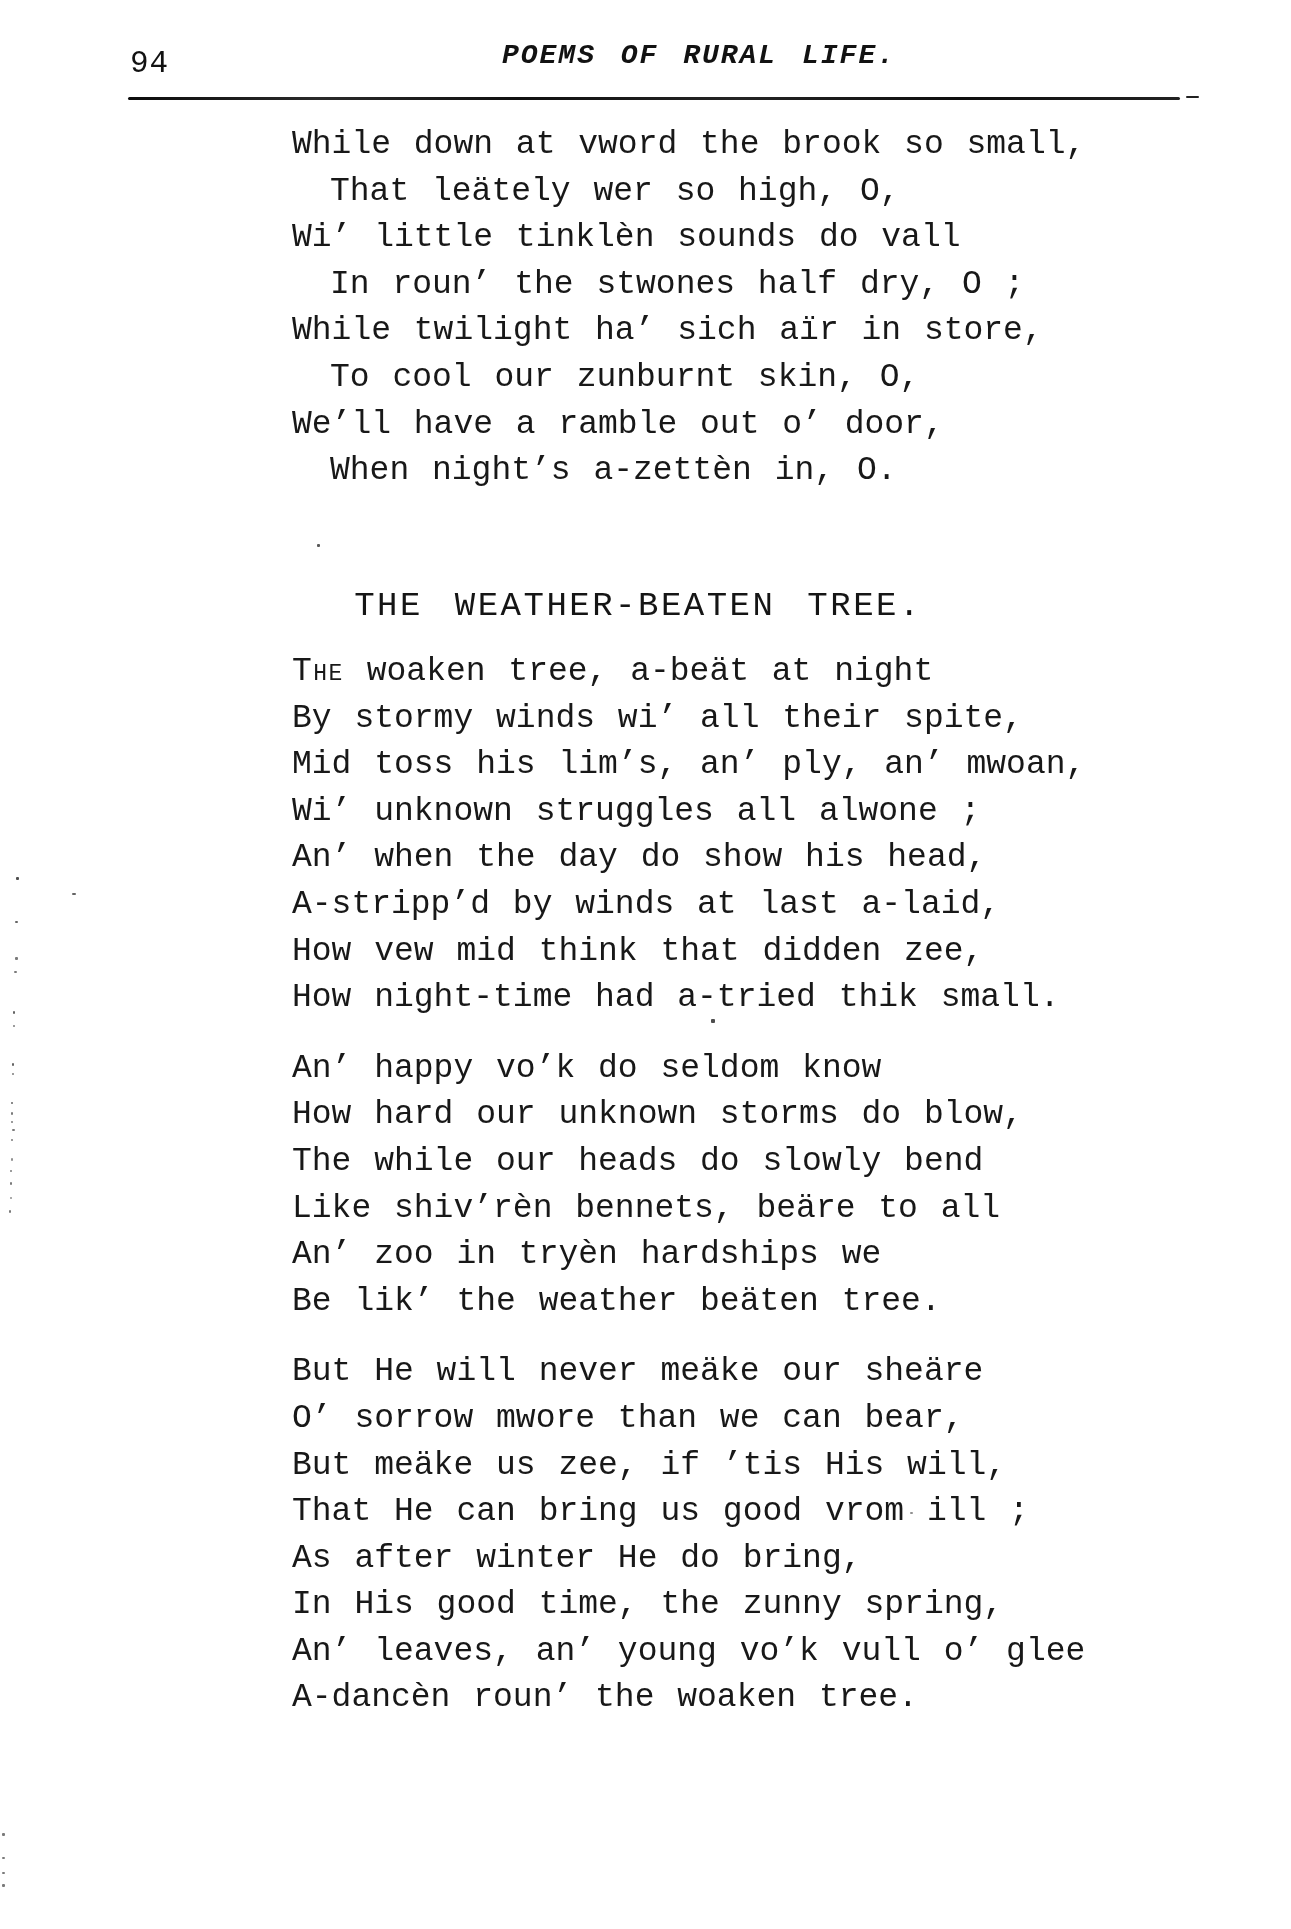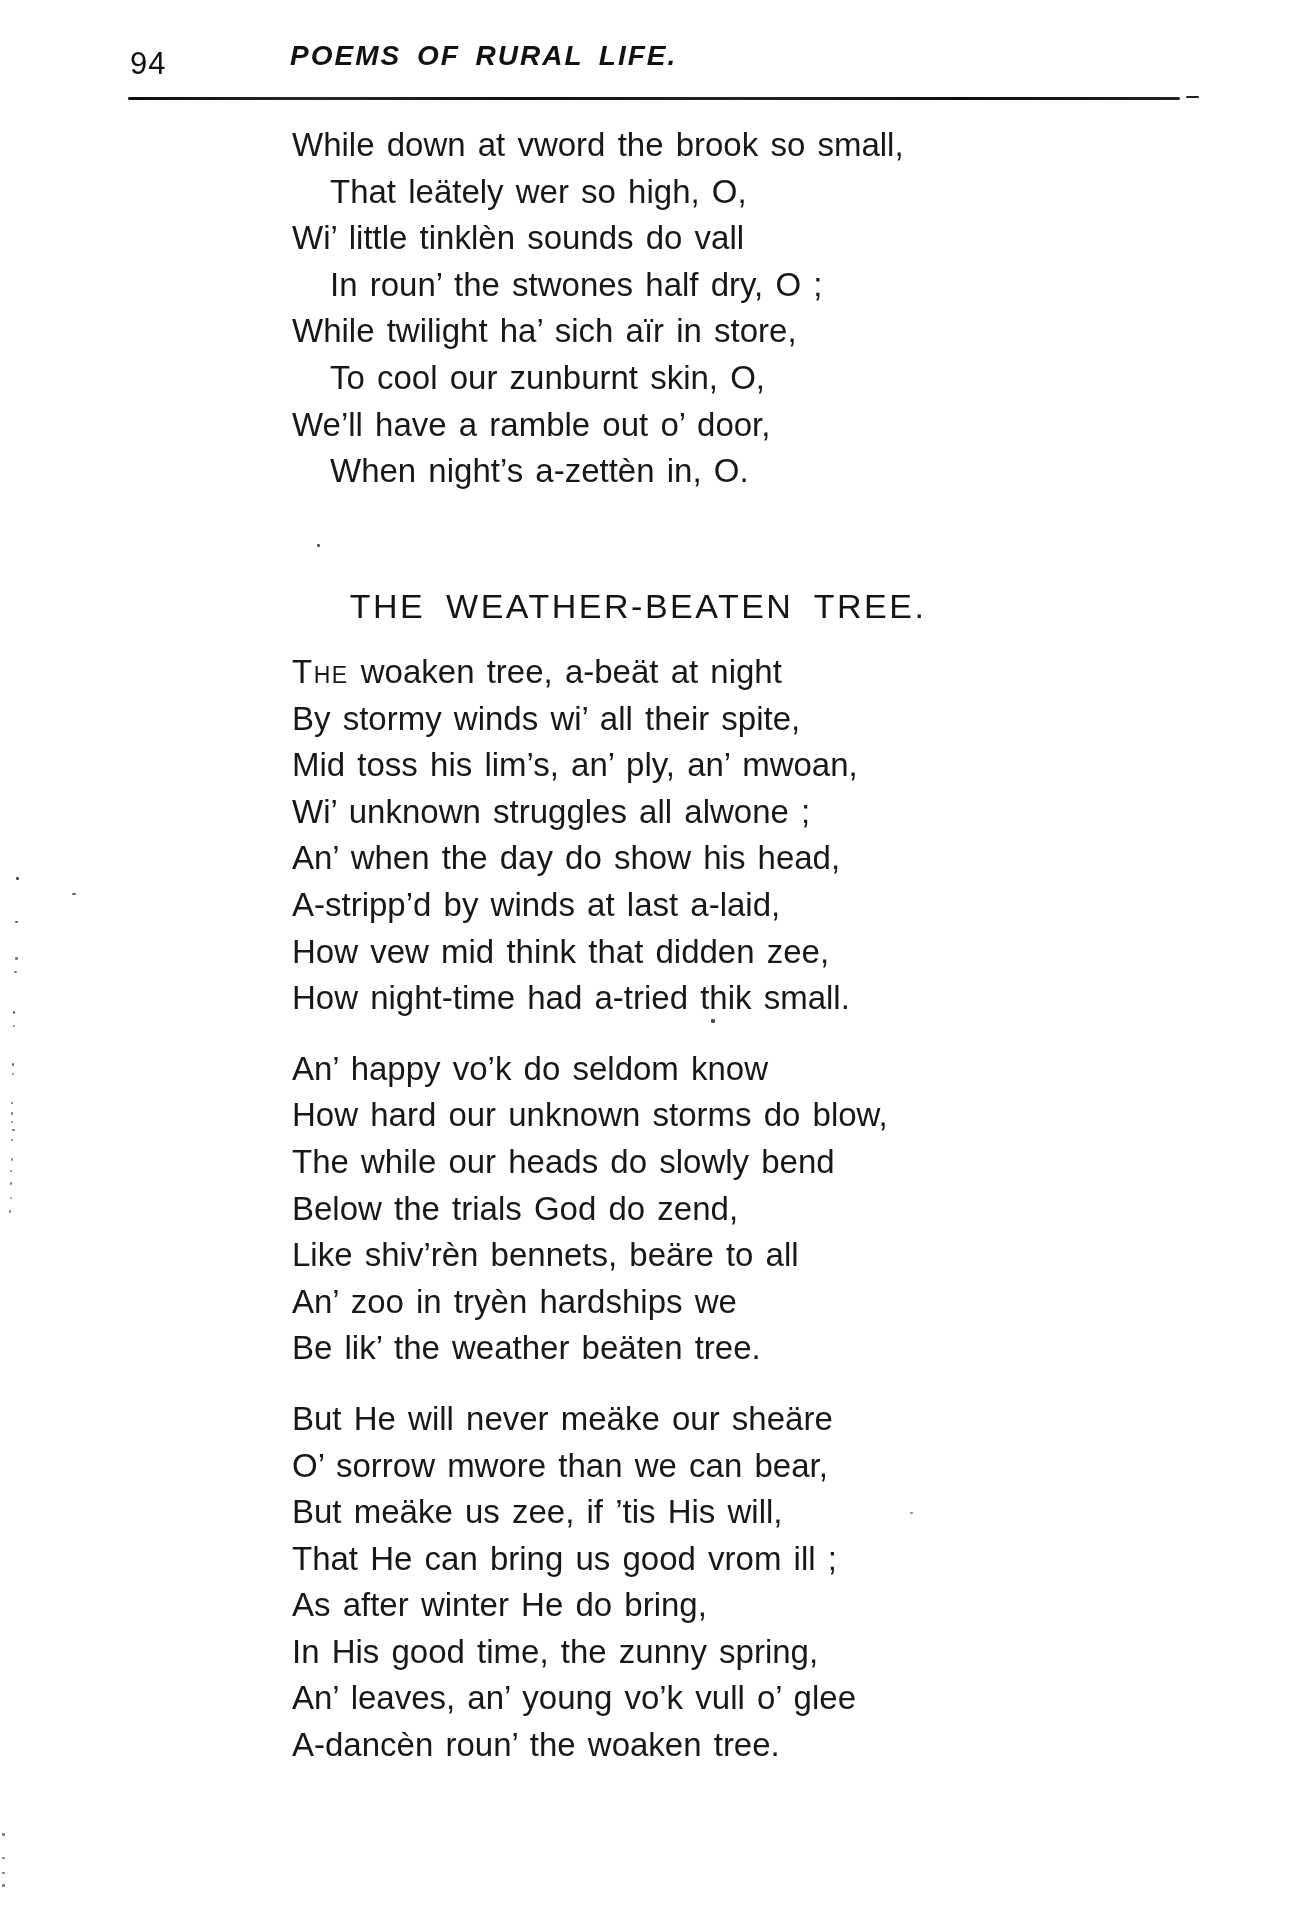--- a/index.html
+++ b/index.html
@@ -1,31 +1,31 @@
 <!DOCTYPE html>
 <html><head>
 <meta charset="utf-8">
 <style>
   html,body{margin:0;padding:0;background:#ffffff;}
   .page{
     position:relative;
     width:1291px;height:1929px;
     background:#ffffff;
     overflow:hidden;
-    font-family:Liberation Sans, sans-serif;
+    font-family:Liberation Mono, monospace;
     color:#161616;
   }
   
   .page-number{
     position:absolute;left:130px;top:46px;
     font-size:31px;letter-spacing:1px;color:#121212;
   }
   .running-header{
     position:absolute;left:290px;top:40px;width:606px;
-    text-align:left;
+    text-align:right;
     font-style:italic;font-weight:bold;
     font-size:28px;letter-spacing:2px;word-spacing:6px;
     color:#121212;white-space:nowrap;
   }
   .header-rule{
     position:absolute;left:128px;top:97px;width:1052px;height:3px;
     background:linear-gradient(90deg,#0c0c0c 0%,#2a2a2a 18%,#101010 37%,#242424 58%,#0e0e0e 79%,#222 100%);
     border-radius:2px;
   }
   .header-rule-dash{
@@ -86,21 +86,20 @@
         <div class="line">Wi’ unknown struggles all alwone ;</div>
         <div class="line">An’ when the day do show his head,</div>
         <div class="line">A-stripp’d by winds at last a-laid,</div>
         <div class="line">How vew mid think that didden zee,</div>
         <div class="line">How night-time had a-tried thik small.</div>
       </div>
       <div class="stanza">
         <div class="line">An’ happy vo’k do seldom know</div>
         <div class="line">How hard our unknown storms do blow,</div>
         <div class="line">The while our heads do slowly bend</div>
-        <div class="line">Below the trials God do zend,</div>
         <div class="line">Like shiv’rèn bennets, beäre to all</div>
         <div class="line">An’ zoo in tryèn hardships we</div>
         <div class="line">Be lik’ the weather beäten tree.</div>
       </div>
       <div class="stanza">
         <div class="line">But He will never meäke our sheäre</div>
         <div class="line">O’ sorrow mwore than we can bear,</div>
         <div class="line">But meäke us zee, if ’tis His will,</div>
         <div class="line">That He can bring us good vrom ill ;</div>
         <div class="line">As after winter He do bring,</div>

